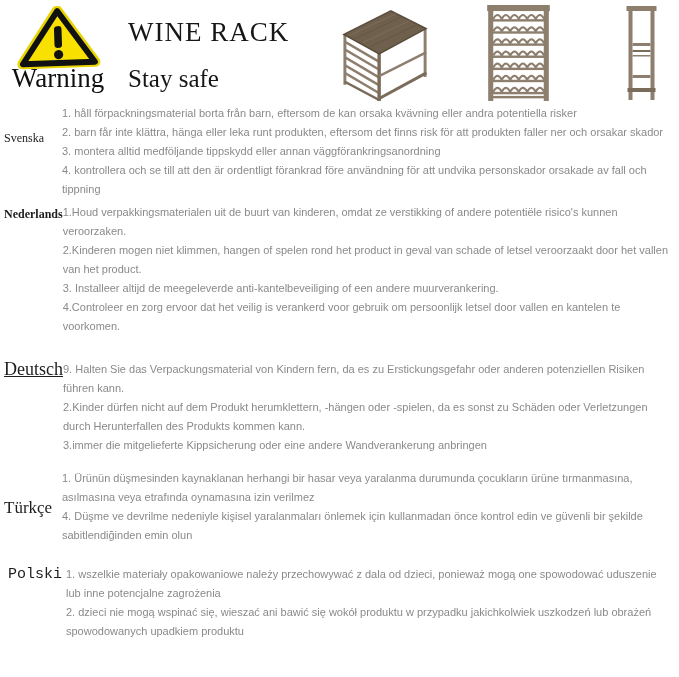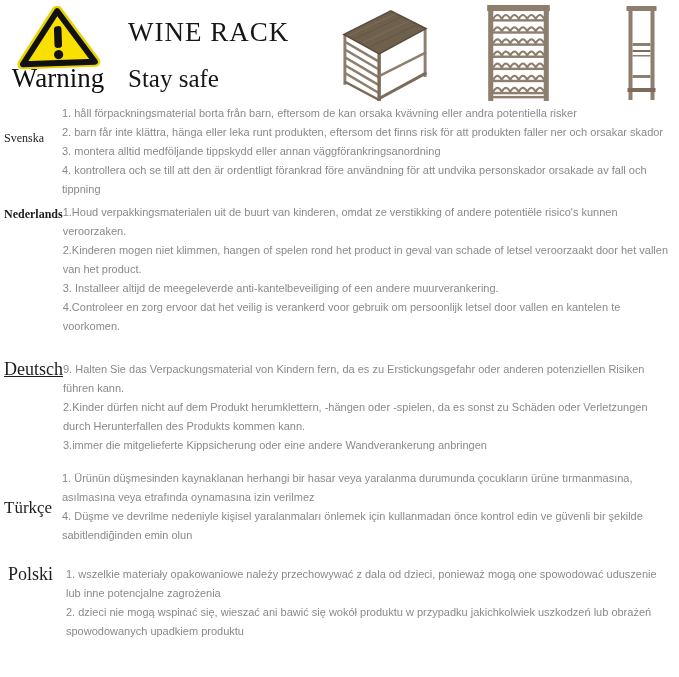--- a/index.html
+++ b/index.html
@@ -33,21 +33,21 @@
   .section.gap-c{margin-bottom:14px;}
   .section.gap-d{margin-bottom:20px;align-items:center;}
   .section-label{
     flex:0 0 58px;font-family:"Liberation Serif",serif;color:#1d1d1d;
     padding-left:2px;line-height:19px;
   }
   .s-svenska .section-label{font-size:12px;margin-top:25px;}
   .s-nederlands .section-label{font-size:12px;font-weight:bold;padding-top:2px;}
   .s-deutsch .section-label{font-size:18px;text-decoration:underline;}
   .s-turkce .section-label{font-size:17px;}
-  .s-polski .section-label{font-size:18px;padding-left:6px;}
+  .s-polski .section-label{font-size:15px;padding-left:6px;font-family:Liberation Mono, monospace;}
   .section-items{flex:1;color:#8a8a8a;font-size:11px;line-height:19px;padding-right:6px;}
   .item{margin:0;}
 </style>
 </head>
 <body>
 
 <div class="page">
 
   <div class="header">
 

